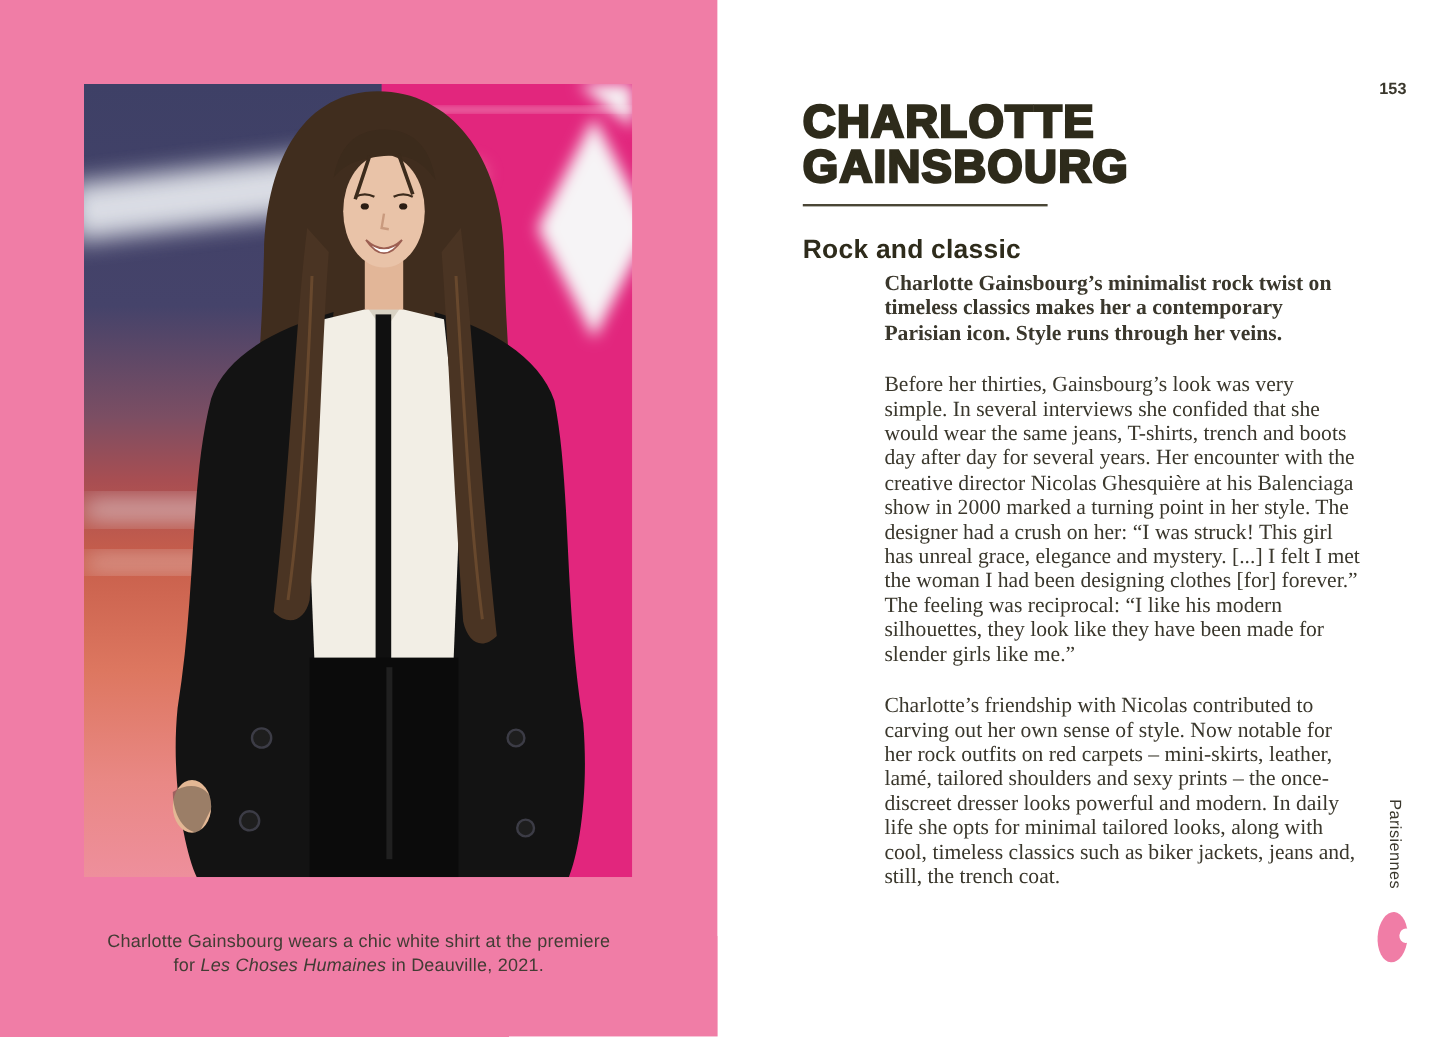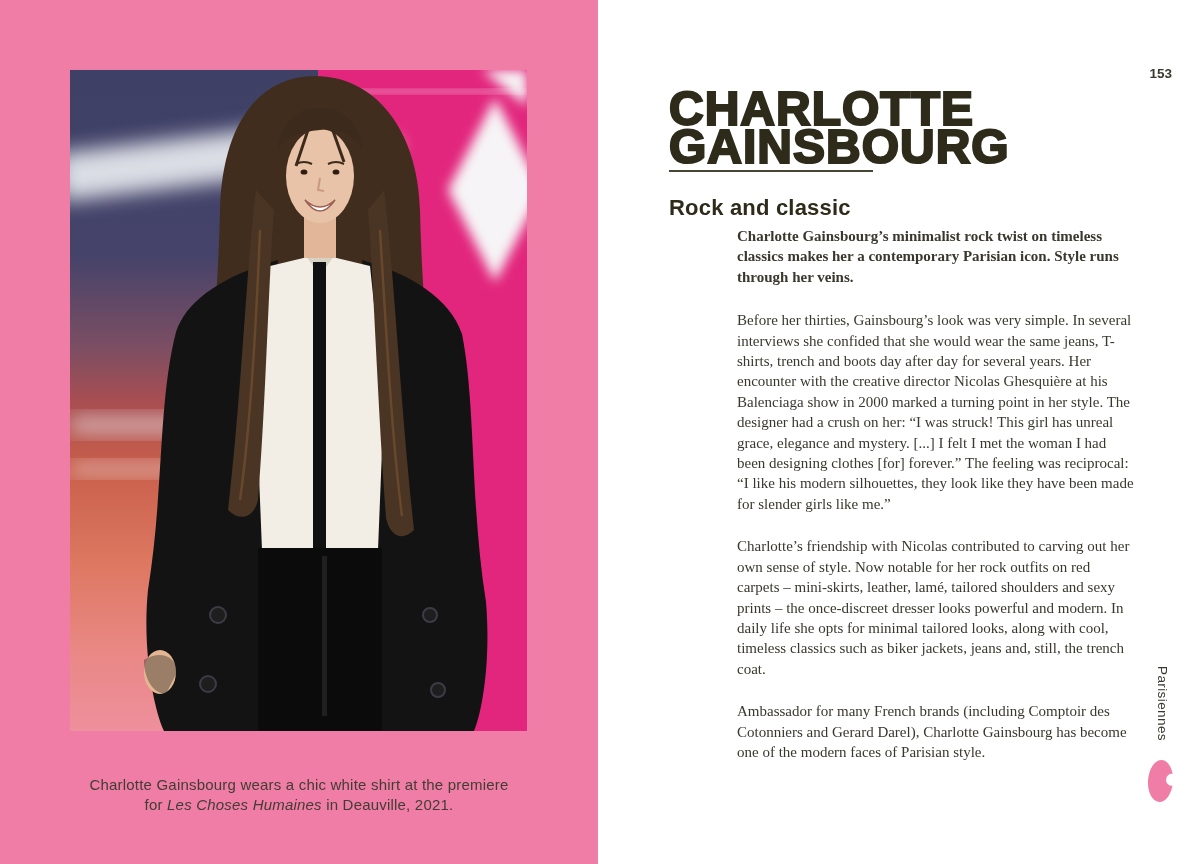--- a/index.html
+++ b/index.html
@@ -30,38 +30,38 @@
     color:var(--caption-text, #423C34); letter-spacing:0.2px;
   }
   .caption .line { display:block; }
   .italic { font-style:italic; }
   .page-number {
     position:absolute; top:66px; right:28px;
     font-size:13.5px; font-weight:bold; color:var(--body-text, #3A372C);
   }
   .title {
     position:absolute; left:71px; top:58px;
-    font-size:48px; line-height:38px; font-weight:bold; letter-spacing:1px;
+    font-size:38px; line-height:38px; font-weight:bold; letter-spacing:1px;
     color:var(--ink-dark, #2E2B1B);
     -webkit-text-stroke:2.2px var(--ink-dark, #2E2B1B);
   }
   .title span { display:block; }
   .rule {
     position:absolute; left:71px; top:170px; width:204px; height:2px;
     background:#4A4636;
   }
   .subtitle {
     position:absolute; left:71px; top:177px;
     font-size:22px; font-weight:bold; letter-spacing:0.2px;
     color:var(--ink-dark, #2E2B1B);
   }
   .body-copy {
     position:absolute; left:139px; top:226px; width:398px;
     font-family:"Liberation Serif", serif;
-    font-size:15px; line-height:20.4px; color:var(--body-text, #3A372C);
+    font-size:18px; line-height:20.4px; color:var(--body-text, #3A372C);
   }
   .body-copy p { margin:0 0 22px 0; }
   .body-copy p.intro { font-weight:bold; margin-bottom:23px; }
   .spine-label {
     position:absolute; top:666px; right:30px;
     writing-mode:vertical-rl;
     font-size:13.5px; color:var(--body-text, #3A372C); letter-spacing:0.4px;
   }
   .lips-mark {
     position:absolute; top:760px; right:27px; width:25px; height:42px;
@@ -178,20 +178,19 @@
     </h1>
 
     <div class="rule"></div>
 
     <h2 class="subtitle">Rock and classic</h2>
 
     <div class="body-copy">
       <p class="intro">Charlotte Gainsbourg’s minimalist rock twist on timeless classics makes her a contemporary Parisian icon. Style runs through her veins.</p>
       <p>Before her thirties, Gainsbourg’s look was very simple. In several interviews she confided that she would wear the same jeans, T-shirts, trench and boots day after day for several years. Her encounter with the creative director Nicolas Ghesquière at his Balenciaga show in 2000 marked a turning point in her style. The designer had a crush on her: “I was struck! This girl has unreal grace, elegance and mystery. [...] I felt I met the woman I had been designing clothes [for] forever.” The feeling was reciprocal: “I like his modern silhouettes, they look like they have been made for slender girls like me.”</p>
       <p>Charlotte’s friendship with Nicolas contributed to carving out her own sense of style. Now notable for her rock outfits on red carpets – mini-skirts, leather, lamé, tailored shoulders and sexy prints – the once-discreet dresser looks powerful and modern. In daily life she opts for minimal tailored looks, along with cool, timeless classics such as biker jackets, jeans and, still, the trench coat.</p>
-      <p>Ambassador for many French brands (including Comptoir des Cotonniers and Gerard Darel), Charlotte Gainsbourg has become one of the modern faces of Parisian style.</p>
     </div>
 
     <div class="spine-label">Parisiennes</div>
 
     <div class="lips-mark"></div>
   </div>
 </div>
 
 </body></html>

